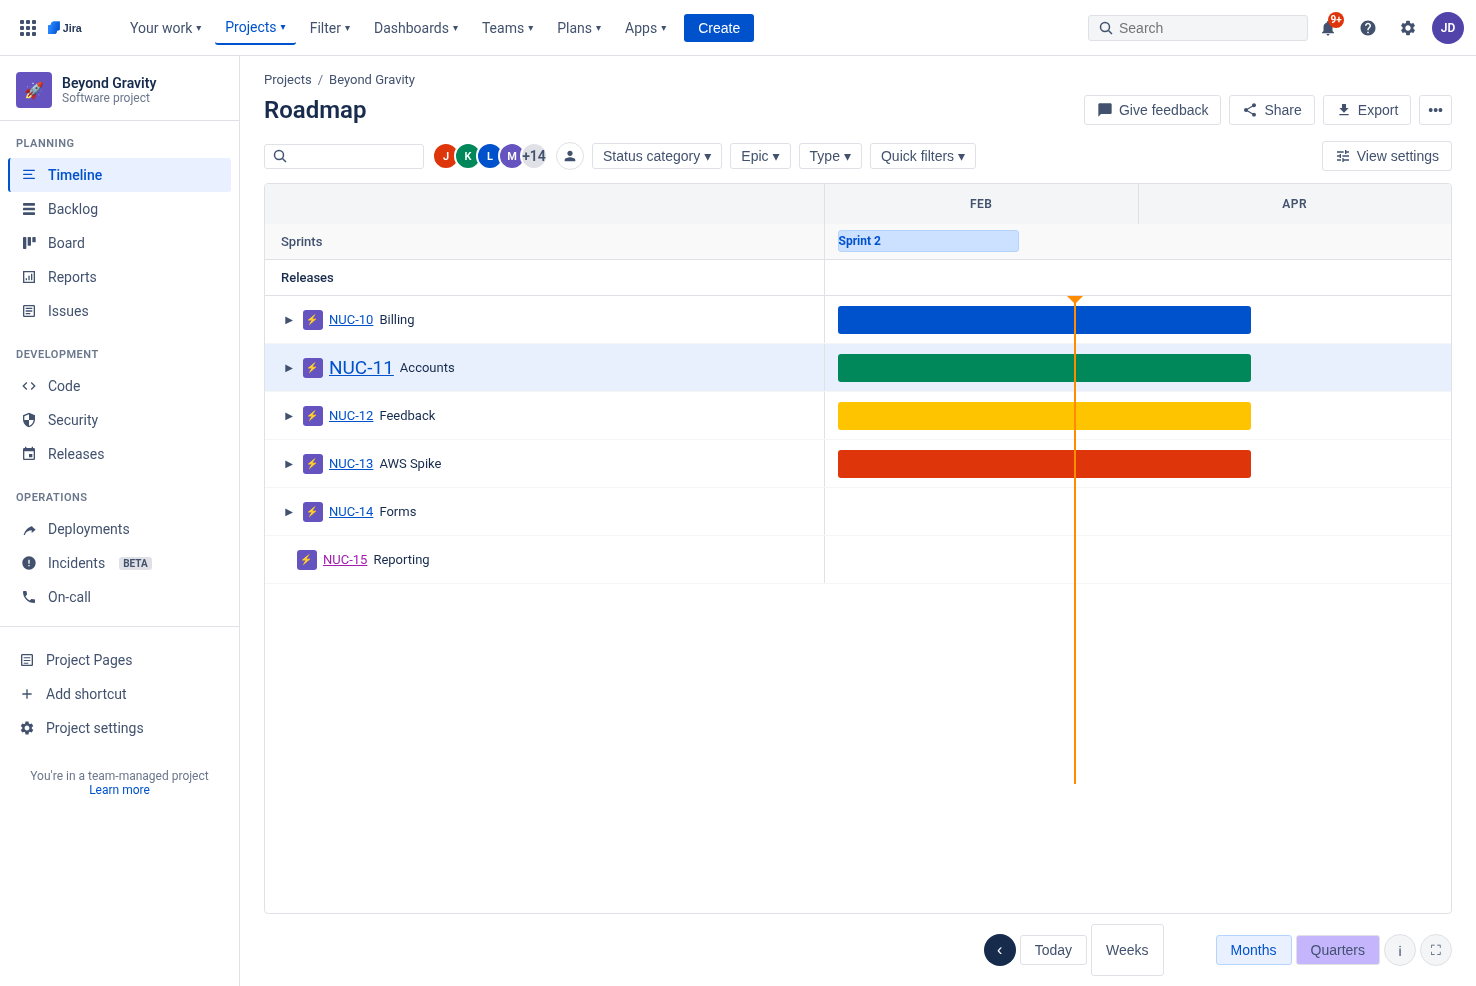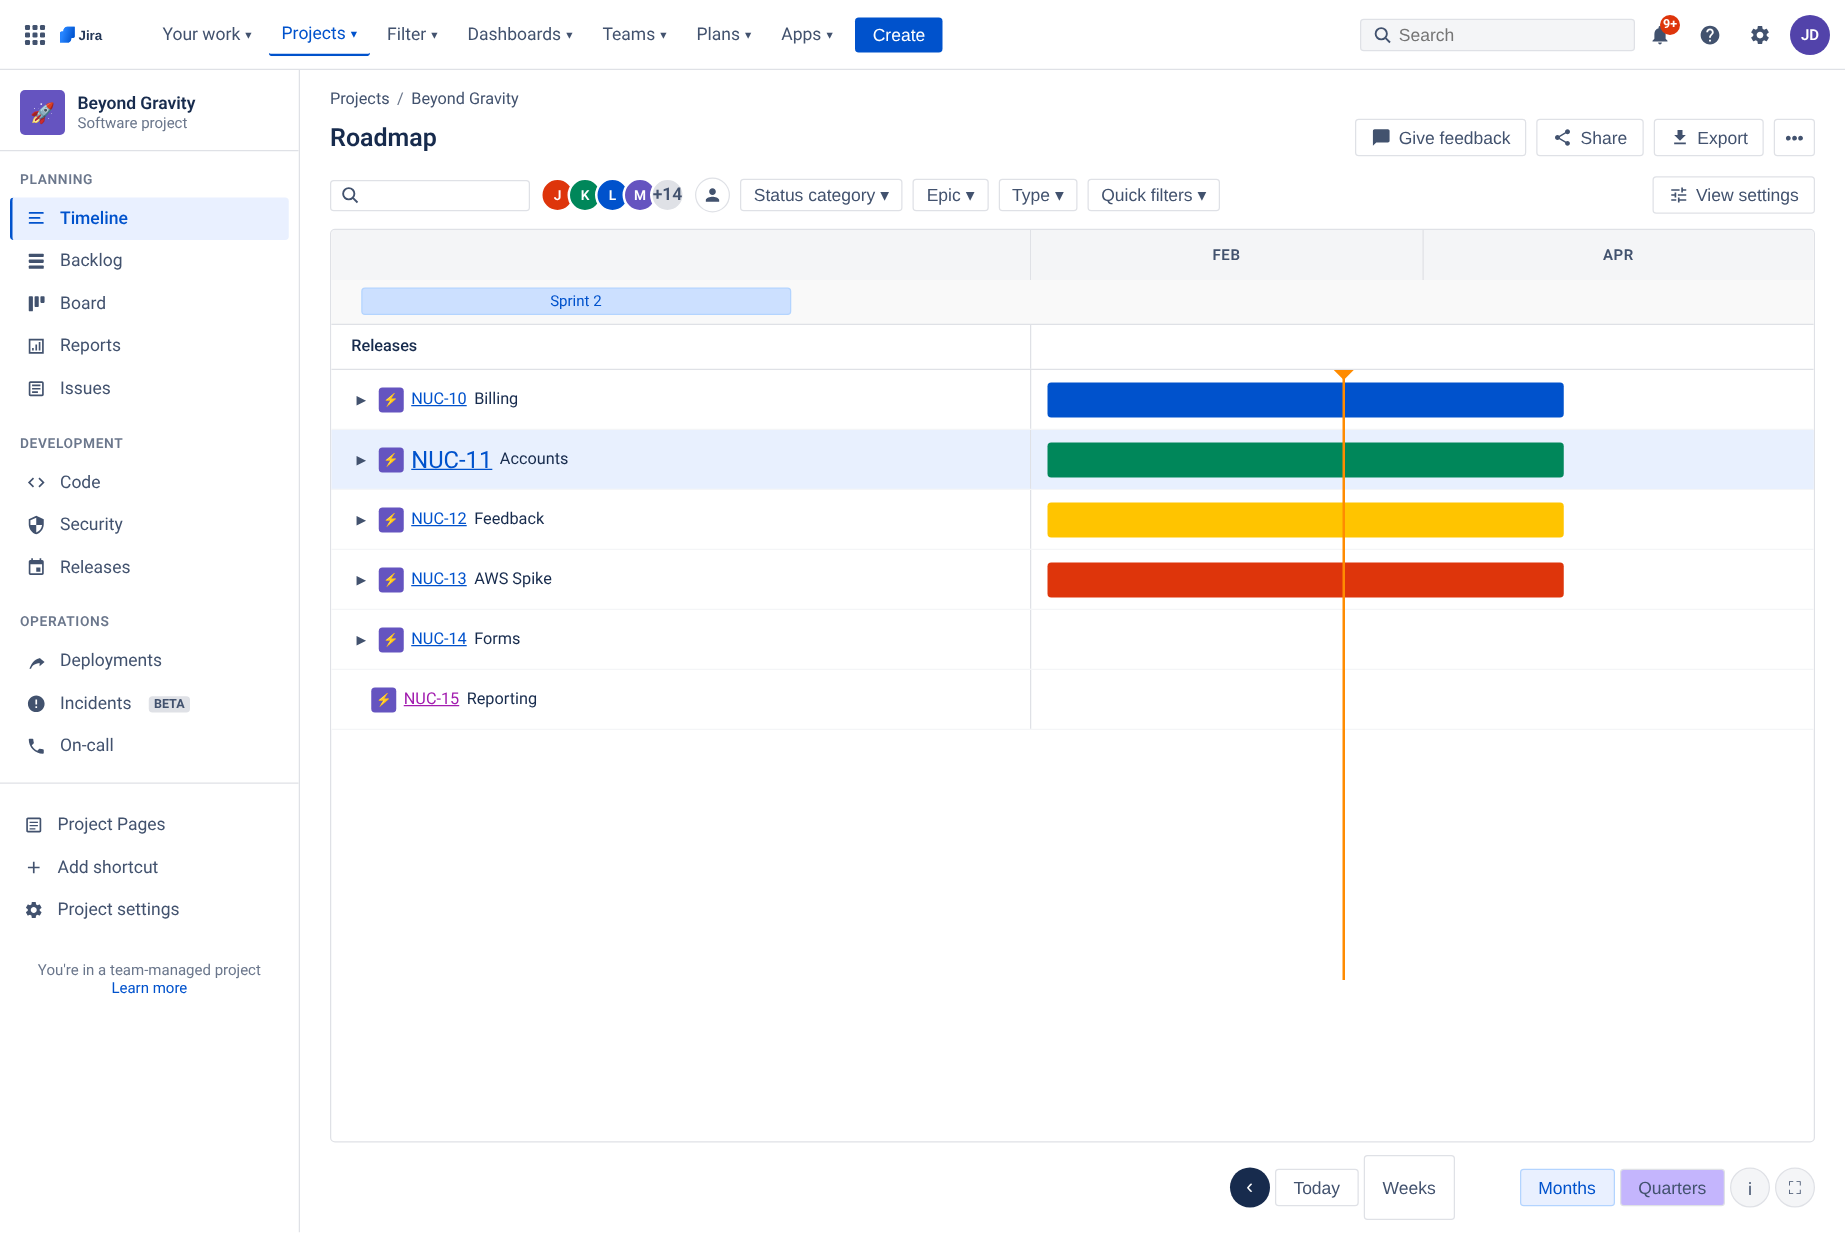--- a/index.html
+++ b/index.html
@@ -47,21 +47,21 @@
     .sidebar-team-info { padding: 16px; text-align: center; font-size: 12px; color: #6b778c; }
     .sidebar-team-info a { color: #0052cc; text-decoration: none; }
     .beta-badge { background: #dfe1e6; color: #42526e; font-size: 10px; font-weight: 700; border-radius: 3px; padding: 1px 4px; margin-left: 4px; text-transform: uppercase; }
 
     
     .main-content { flex: 1; display: flex; flex-direction: column; overflow: hidden; background: #fff; }
     .breadcrumb { display: flex; align-items: center; gap: 6px; padding: 16px 24px 4px; font-size: 13px; color: #42526e; }
     .breadcrumb a { color: #42526e; text-decoration: none; }
     .breadcrumb-sep { color: #6b778c; }
     .page-header { display: flex; align-items: center; justify-content: space-between; padding: 4px 24px 16px; }
-    .page-title { font-size: 20px; font-weight: 600; color: #172b4d; }
+    .page-title { font-size: 24px; font-weight: 600; color: #172b4d; }
     .header-actions { display: flex; align-items: center; gap: 8px; }
     .header-btn { display: flex; align-items: center; gap: 6px; padding: 6px 12px; border: 1px solid #dfe1e6; border-radius: 3px; background: #fff; color: #42526e; font-size: 14px; cursor: pointer; }
 
     
     .toolbar { display: flex; align-items: center; gap: 8px; padding: 0 24px 12px; }
     .toolbar-search { display: flex; align-items: center; border: 1px solid #dfe1e6; border-radius: 3px; padding: 4px 8px; gap: 4px; width: 160px; }
     .toolbar-search input { border: none; outline: none; font-size: 14px; width: 120px; }
     .avatars { display: flex; align-items: center; }
     .avatar-sm { width: 28px; height: 28px; border-radius: 50%; border: 2px solid #fff; margin-left: -6px; display: flex; align-items: center; justify-content: center; font-size: 11px; font-weight: 600; color: #fff; }
     .avatar-count { background: #dfe1e6; color: #42526e; font-size: 14px; font-weight: 600; }
@@ -402,22 +402,25 @@
 
       <div style="display:flex;position:sticky;top:0;z-index:20;">
         <div style="width:560px;min-width:560px;border-right:1px solid #dfe1e6;background:#f4f5f7;padding:0 16px;display:flex;align-items:center;height:40px;font-size:13px;font-weight:500;color:#42526e;"></div>
         <div style="flex:1;display:flex;background:#f4f5f7;">
           <div style="flex:1;display:flex;align-items:center;justify-content:center;border-right:1px solid #dfe1e6;height:40px;font-size:12px;font-weight:600;color:#42526e;letter-spacing:0.5px;">FEB</div>
           <div style="flex:1;display:flex;align-items:center;justify-content:center;height:40px;font-size:12px;font-weight:600;color:#42526e;letter-spacing:0.5px;">APR</div>
         </div>
       </div>
 
       <div style="display:flex;height:36px;background:#f9f9f9;border-bottom:1px solid #dfe1e6;">
+        <div style="width:560px;min-width:560px;border-right:1px solid #dfe1e6;display:flex;align-items:center;padding:0 16px;font-size:13px;font-weight:500;color:#42526e;">
+          <span>Sprints</span>
+        </div>
         <div style="flex:1;position:relative;">
-          <div style="position:absolute;top:6px;left:2%;width:29%;height:22px;border-radius:3px;background:#cce0ff;border:1px solid #b3d4ff;display:flex;align-items:center;justify-content:center;font-size:12px;font-weight:400;color:#0052cc;">
+          <div style="position:absolute;top:6px;left:2%;width:29%;height:22px;border-radius:3px;background:#cce0ff;border:1px solid #b3d4ff;display:flex;align-items:center;justify-content:flex-start;font-size:12px;font-weight:700;color:#0052cc;">
             <span>Sprint 2</span>
           </div>
         </div>
       </div>
 
       <div style="display:flex;height:36px;border-bottom:1px solid #dfe1e6;background:#fff;">
         <div style="width:560px;min-width:560px;border-right:1px solid #dfe1e6;display:flex;align-items:center;padding:0 16px;font-size:13px;font-weight:500;color:#172b4d;">
           <span>Releases</span>
         </div>
         <div style="flex:1;"></div>

